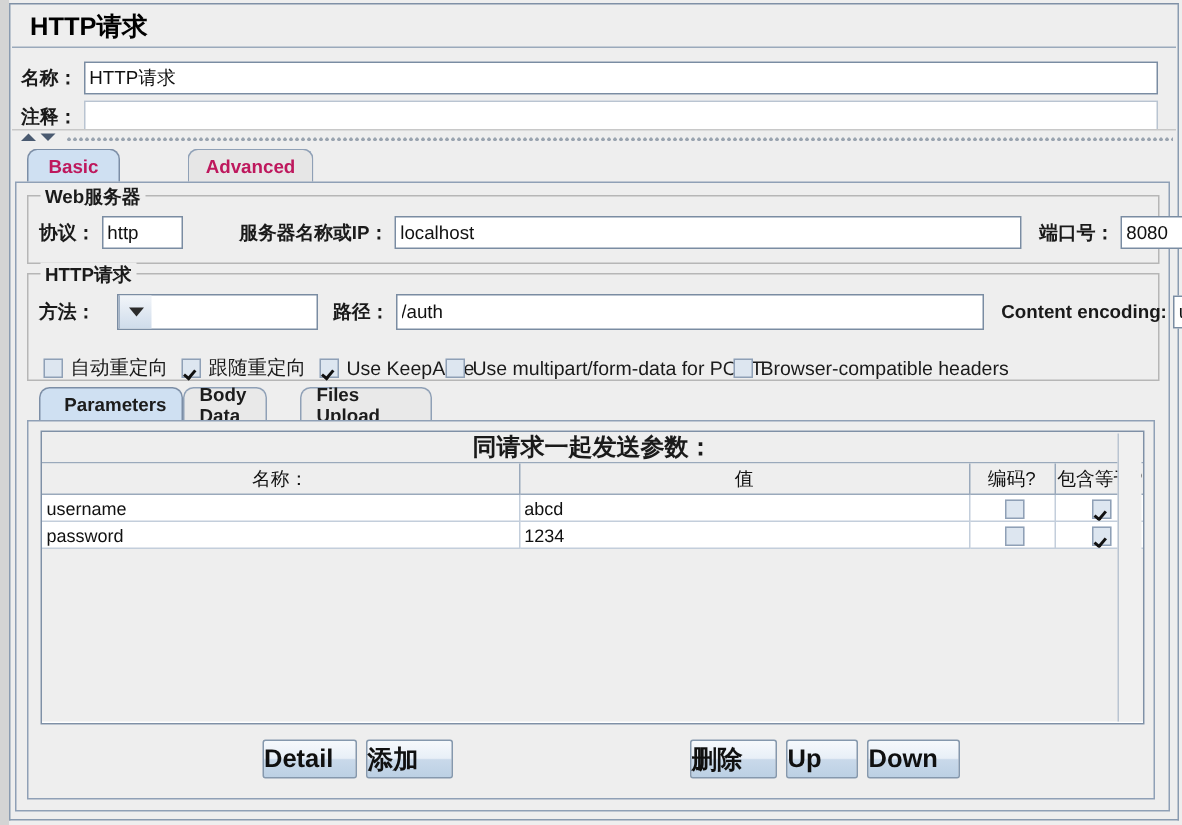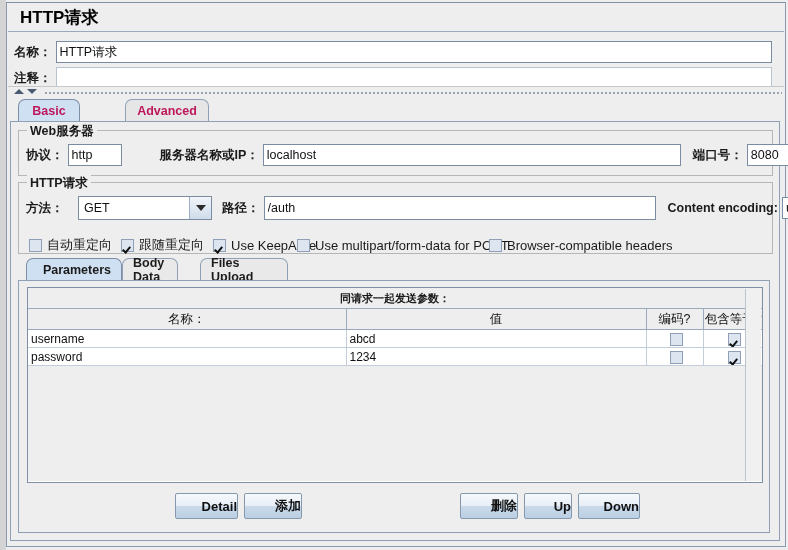--- a/index.html
+++ b/index.html
@@ -294,21 +294,21 @@
     overflow: hidden;
   }
   .table-caption {
     height: 21px;
     box-sizing: border-box;
     background: #eeeeee;
     border-bottom: 1px solid #9aa9bb;
     display: flex;
     align-items: center;
     justify-content: center;
-    font-size: 11px;
+    font-size: 16px;
     font-weight: bold;
     color: #1a1a1a;
   }
   table.params {
     border-collapse: collapse;
     width: 100%;
     table-layout: fixed;
   }
   table.params th {
     height: 20px;
@@ -351,22 +351,22 @@
   
   .btn {
     position: absolute;
     box-sizing: border-box;
     height: 26px;
     border: 1px solid #8598ad;
     border-radius: 2px;
     background: linear-gradient(#f6f9fc 0%, #e8eff7 48%, #c9d9ea 52%, #bcd0e4 100%);
     display: flex;
     align-items: center;
-    justify-content: flex-end;
-    font-size: 13px;
+    justify-content: flex-start;
+    font-size: 17px;
     font-weight: bold;
     color: #101010;
     white-space: nowrap;
     cursor: default;
   }
 </style>
 </head>
 <body>
 
 <div id="app">
@@ -418,21 +418,20 @@
     </div>
 
     <div class="group" style="left:7px; top:60px; width:755px; height:72px;">
       <span class="group-title">HTTP请求</span>
     </div>
 
     <div class="field-row" style="left:15px; top:74px; height:24px;">
       <span class="field-label">方法：</span>
     </div>
     <div class="combo" style="left:67px; top:74px; width:134px;">
-      <span class="combo-value">GET</span>
       <span class="combo-arrow">
           <i></i>
         </span>
     </div>
     <div class="field-row" style="left:211px; top:74px; height:24px;">
       <span class="field-label">路径：</span>
       <input class="textfield" type="text" style="margin-left: 4px; width: 392px; height: 24px; line-height: 22px;" value="/auth">
       <span class="field-label" style="margin-left:12px;">Content encoding:</span>
       <input class="textfield" type="text" style="margin-left: 4px; width: 61px;" value="utf-8">
     </div>

